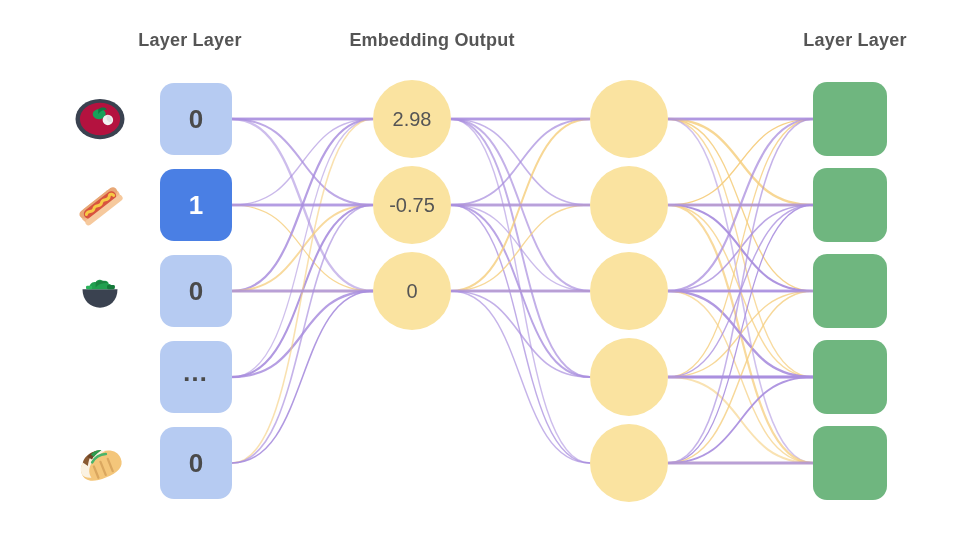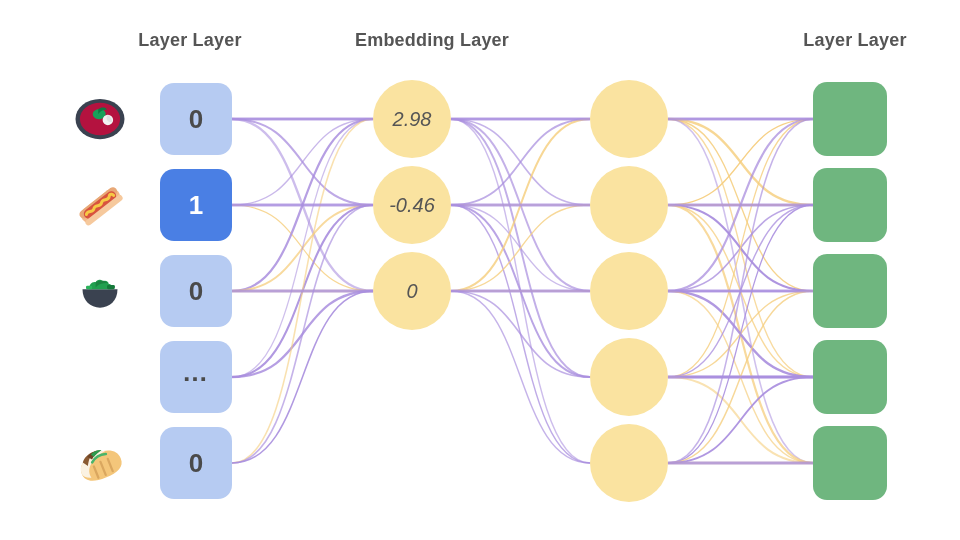--- a/index.html
+++ b/index.html
@@ -43,42 +43,42 @@
   .input-box.active{background:#4a7fe4;color:#ffffff;}
   .input-box .dots{
     font-size:26px;font-weight:bold;letter-spacing:2px;line-height:0;
     position:relative;top:-5px;
   }
 
   .emb-node{
     width:78px;height:78px;border-radius:50%;
     background:#fae3a0;
     color:#555555;
-    font-size:20px;font-weight:normal;font-style:italic;
+    font-size:20px;font-weight:normal;
   }
   .hidden-node{
     width:78px;height:78px;border-radius:50%;
     background:#fae3a0;
   }
   .out-box{
     width:74px;height:74px;border-radius:14px;
     background:#6fb67f;
   }
 
   
   .icon{position:absolute;width:56px;height:56px;}
   .icon svg{display:block;width:56px;height:56px;}
 </style>
 </head>
 <body>
 
 <div id="stage">
 
   <div class="layer-title" id="title-input">Layer Layer</div>
-  <div class="layer-title" id="title-embedding">Embedding Layer</div>
+  <div class="layer-title" id="title-embedding">Embedding Output</div>
   <div class="layer-title" id="title-output">Layer Layer</div>
 
   <svg id="edges" viewBox="0 0 960 540" xmlns="http://www.w3.org/2000/svg">
       <path d="M 232 119 C 309.55 119, 295.45 119, 373 119" fill="none" stroke="#a98ede" stroke-width="1.52" stroke-opacity="0.77" stroke-linecap="round"></path>
       <path d="M 232 119 C 309.55 119, 295.45 205, 373 205" fill="none" stroke="#a98ede" stroke-width="2.04" stroke-opacity="0.76" stroke-linecap="round"></path>
       <path d="M 232 119 C 309.55 119, 295.45 291, 373 291" fill="none" stroke="#a98ede" stroke-width="2.38" stroke-opacity="0.58" stroke-linecap="round"></path>
       <path d="M 232 205 C 309.55 205, 295.45 119, 373 119" fill="none" stroke="#a98ede" stroke-width="1.39" stroke-opacity="0.63" stroke-linecap="round"></path>
       <path d="M 232 205 C 309.55 205, 295.45 205, 373 205" fill="none" stroke="#a98ede" stroke-width="1.18" stroke-opacity="0.70" stroke-linecap="round"></path>
       <path d="M 232 205 C 309.55 205, 295.45 291, 373 291" fill="none" stroke="#f5ce7e" stroke-width="1.20" stroke-opacity="0.82" stroke-linecap="round"></path>
       <path d="M 232 291 C 309.55 291, 295.45 119, 373 119" fill="none" stroke="#a98ede" stroke-width="2.23" stroke-opacity="0.85" stroke-linecap="round"></path>
@@ -205,21 +205,21 @@
     <span class="dots">…</span>
   </div>
   <div class="node input-box" style="left:160px;top:427px;">
     <span>0</span>
   </div>
 
   <div class="node emb-node" style="left:373px;top:80px;">
     <span>2.98</span>
   </div>
   <div class="node emb-node" style="left:373px;top:166px;">
-    <span>-0.46</span>
+    <span>-0.75</span>
   </div>
   <div class="node emb-node" style="left:373px;top:252px;">
     <span>0</span>
   </div>
 
   <div class="node hidden-node" style="left:590px;top:80px;">
     <span></span>
   </div>
   <div class="node hidden-node" style="left:590px;top:166px;">
     <span></span>

